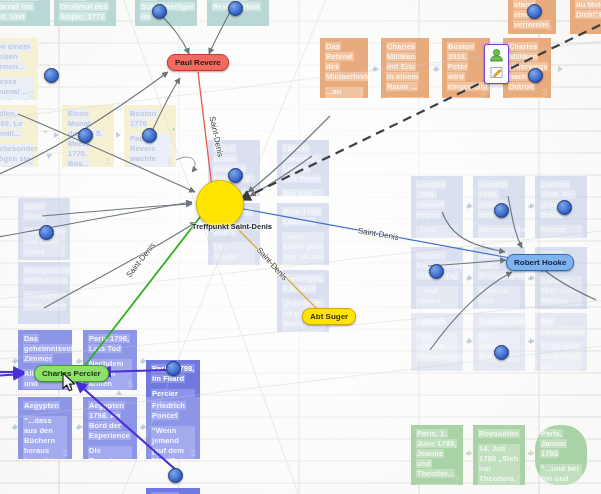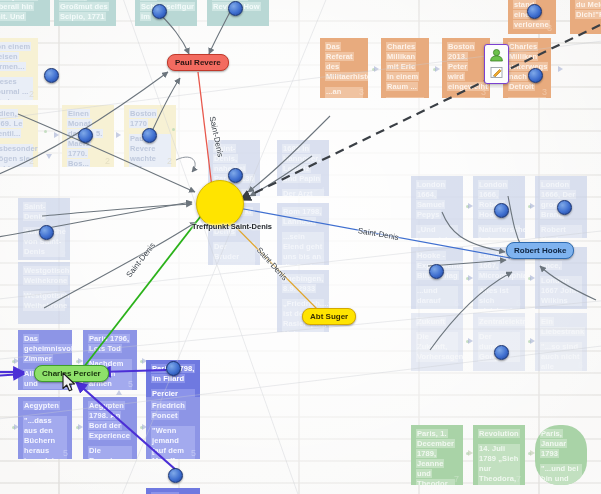--- a/index.html
+++ b/index.html
@@ -317,21 +317,21 @@
       <span class="t">Zentralelektrik</span>
       <span class="b t">Der dumpfe Gong</span>
     </div>
     <div class="card c-blue vfaded" style="left:535px;top:313px;width:52px;height:58px;">
       <span class="t">Ein Liebestrank</span>
       <span class="b t">"...so sind auch nicht alle Poeten die von</span>
       <span class="num">6</span>
     </div>
 
     <div class="card c-green" style="left:411px;top:425px;width:52px;height:60px;">
-      <span class="t">Paris, 1. December 1789, Jeanne und Theodor...</span>
+      <span class="t">Paris, 1. June 1789, Jeanne und Theodor...</span>
       <span class="b t">"In dem Gemach lag</span>
       <span class="num">7</span>
     </div>
     <div class="card c-green" style="left:473px;top:425px;width:52px;height:60px;">
       <span class="t">Revolution</span>
       <span class="b t">14. Juli 1789 „Sieh nur Theodora, was wir</span>
       <span class="num">7</span>
     </div>
     <div class="card c-green" style="left:535px;top:425px;width:52px;height:60px;border-radius:24px;">
       <span class="t">Paris, Januar 1793</span>
@@ -446,21 +446,21 @@
       <path d="M176,470 L76,382"></path>
     </g>
 
     <path d="M176,160 C192,152 200,162 192,172" stroke="#8d949c" stroke-width="1" fill="none" marker-end="url(#agray)"></path>
   </svg>
 
   <div class="n-hub" style="left:196px;top:180px;width:46px;height:46px;"></div>
   <div class="hublabel" style="left:192px;top:222px;">Treffpunkt Saint-Denis</div>
 
   <div class="gnode n-red" style="left:167px;top:54px;">Paul Revere</div>
-  <div class="gnode n-blue" style="left:506px;top:242px;">Robert Hooke</div>
+  <div class="gnode n-blue" style="left:506px;top:254px;">Robert Hooke</div>
   <div class="gnode n-green" style="left:34px;top:365px;">Charles Percier</div>
   <div class="gnode n-yellow" style="left:302px;top:308px;">Abt Suger</div>
 
   <div class="elabel" style="left:212px;top:112px;transform:rotate(78deg);">Saint-Denis</div>
   <div class="elabel" style="left:128px;top:272px;transform:rotate(-52deg);">Saint-Denis</div>
   <div class="elabel" style="left:258px;top:244px;transform:rotate(48deg);">Saint-Denis</div>
   <div class="elabel" style="left:358px;top:226px;transform:rotate(10deg);">Saint-Denis</div>
 
   <div class="handle" style="left:44px;top:68px;"></div>
   <div class="handle" style="left:78px;top:128px;"></div>

